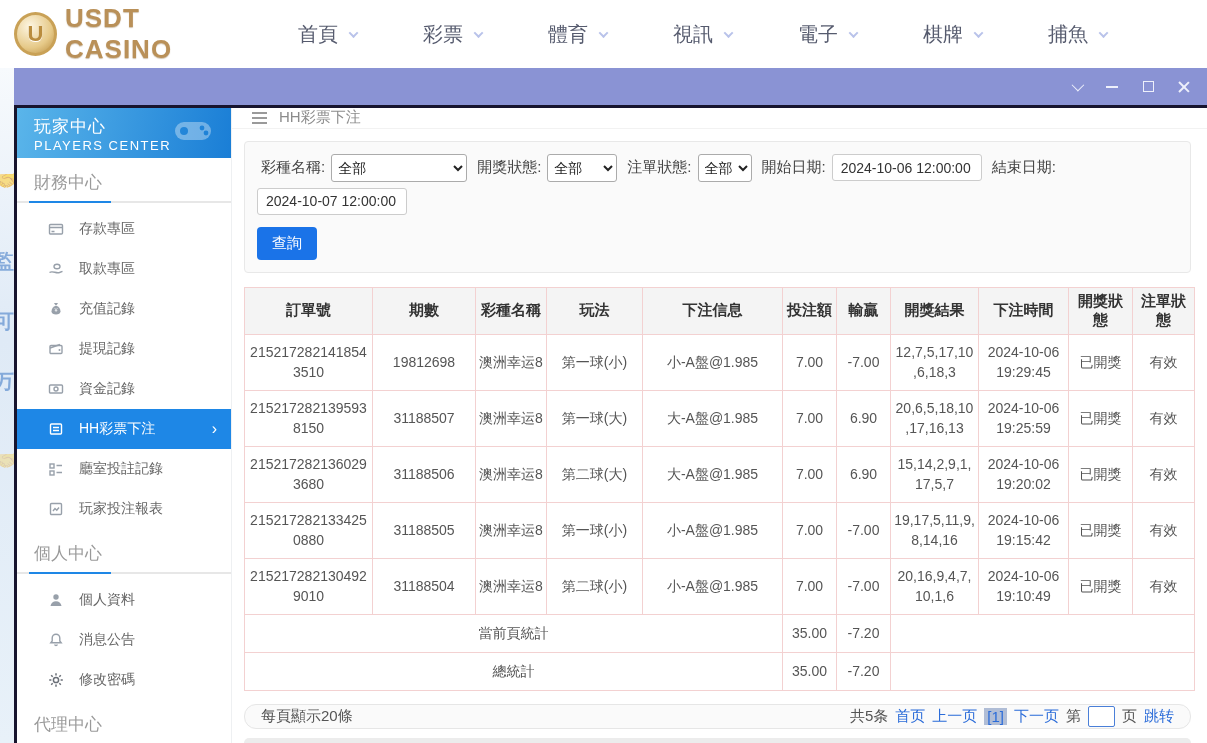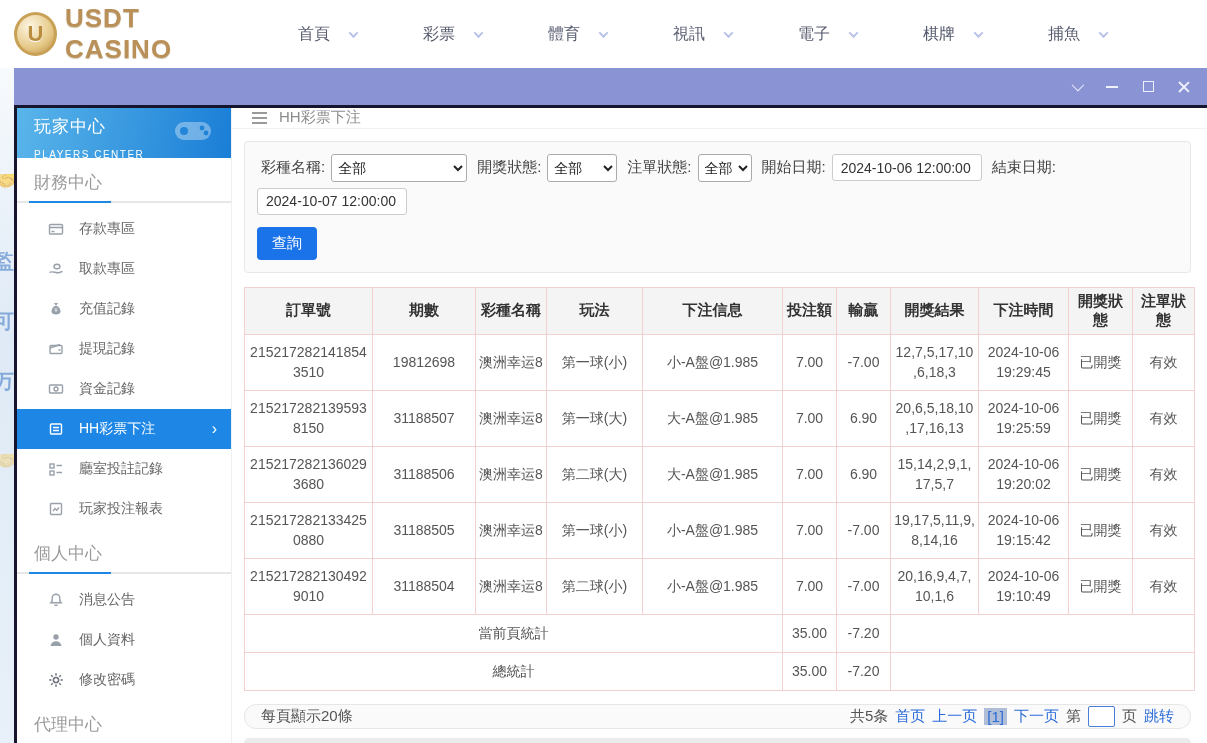--- a/index.html
+++ b/index.html
@@ -9,21 +9,21 @@
   
   .topnav { height:68px; background:#fff; display:flex; align-items:center; }
   .logo { display:flex; align-items:center; gap:8px; padding-left:14px; width:250px; }
   .coin { width:44px; height:44px; border-radius:50%;
     border:3px solid #c9a156; background:radial-gradient(circle at 35% 30%, #fdf6e3, #e6c988 60%, #b98c3e);
     display:flex; align-items:center; justify-content:center; position:relative; }
   .coin .u { font-size:22px; font-weight:bold; color:#b98c3e; text-shadow:0 1px 0 #fff; }
   .logo-text { font-size:26px; font-weight:bold; letter-spacing:1px; color:#b99058;
     text-shadow:0 1px 1px rgba(120,80,20,.35); }
   .nav-items { display:flex; align-items:center; gap:66px; padding-left:48px; }
-  .nav-item { display:flex; align-items:center; gap:20px; font-size:16px; color:#565b6e; cursor:pointer; }
+  .nav-item { display:flex; align-items:center; gap:12px; font-size:20px; color:#565b6e; cursor:pointer; }
   .chev { width:7px; height:7px; border-right:2px solid #b9c3ea; border-bottom:2px solid #b9c3ea;
     transform:rotate(45deg) translate(-1px,-1px); }
 
   
   .titlebar { position:absolute; left:14px; right:0; top:68px; height:37px; background:#8a93d4;
     display:flex; align-items:center; justify-content:flex-end; gap:14px; padding-right:12px; }
   .wc { width:22px; height:18px; display:flex; align-items:center; justify-content:center; cursor:pointer; }
   .wc-chev { width:9px; height:9px; border-right:1.6px solid #eef0fb; border-bottom:1.6px solid #eef0fb;
     transform:rotate(45deg) translateY(-2px); }
   .wc-min { width:12px; height:2px; background:#eef0fb; }
@@ -39,21 +39,21 @@
 
   
   .window { position:absolute; left:14px; right:0; top:105px; bottom:0; display:flex;
     border-left:3px solid #17142e; border-top:3px solid #17142e; background:#0369a1; }
 
   
   .sidebar { width:215px; background:#fff; border-right:1px solid #eef0f2; overflow:hidden; }
   .sb-head { height:50px; background:linear-gradient(100deg,#5ab5ea,#1a7ed6); color:#fff;
     padding:7px 0 0 17px; position:relative; }
   .sb-head .t { font-size:17px; letter-spacing:1px; }
-  .sb-head .s { font-size:10px; letter-spacing:1.5px; margin-top:11px; }
+  .sb-head .s { font-size:13px; letter-spacing:1.5px; margin-top:0; }
   .gamepad { position:absolute; right:16px; top:8px; opacity:.35; }
   .section-head { font-size:17px; color:#9a9a9a; padding:13px 0 7px 17px; }
   .section-line { height:2px; background:#e7e7e7; margin:0 0 6px 0; position:relative; }
   .section-line::before { content:""; position:absolute; left:12px; width:82px; height:2px; background:#1e87e6; }
   .sb-item { height:40px; display:flex; align-items:center; gap:15px; padding-left:31px; font-size:14px;
     color:#666; cursor:pointer; }
   .sb-item svg { flex:0 0 16px; }
   .sb-item.active { background:#1e87e6; color:#fff; padding-right:14px; }
   .sb-item.active .arrow { margin-left:auto; color:#fff; font-size:16px; }
 
@@ -233,32 +233,32 @@
         <rect x="2.5" y="2.5" width="11" height="11" rx="1"></rect>
           <path d="M5 10l2-2.5 1.8 1.8L11 6.5"></path>
         </svg>
       <span>玩家投注報表</span>
     </div>
 
     <div class="section-head">個人中心</div>
     <div class="section-line"></div>
 
     <div class="sb-item">
-      <svg width="16" height="16" viewBox="0 0 16 16" fill="none" stroke="#98a0aa" stroke-width="1.4">
-        <path d="M8 2.2a3.8 3.8 0 0 0-3.8 3.8v3L2.8 10.8h10.4L11.8 9V6A3.8 3.8 0 0 0 8 2.2z"></path>
-          <path d="M6.6 12.6a1.5 1.5 0 0 0 2.8 0"></path>
-        </svg>
-      <span>消息公告</span>
-    </div>
-    <div class="sb-item">
       <svg width="16" height="16" viewBox="0 0 16 16" fill="#98a0aa">
         <circle cx="8" cy="5" r="2.7"></circle>
           <path d="M2.5 14c.5-3.2 2.6-4.8 5.5-4.8s5 1.6 5.5 4.8z"></path>
         </svg>
       <span>個人資料</span>
+    </div>
+    <div class="sb-item">
+      <svg width="16" height="16" viewBox="0 0 16 16" fill="none" stroke="#98a0aa" stroke-width="1.4">
+        <path d="M8 2.2a3.8 3.8 0 0 0-3.8 3.8v3L2.8 10.8h10.4L11.8 9V6A3.8 3.8 0 0 0 8 2.2z"></path>
+          <path d="M6.6 12.6a1.5 1.5 0 0 0 2.8 0"></path>
+        </svg>
+      <span>消息公告</span>
     </div>
     <div class="sb-item">
       <svg width="16" height="16" viewBox="0 0 16 16" fill="none" stroke="#6b7078" stroke-width="1.5">
         <circle cx="8" cy="8" r="2.6"></circle>
           <path d="M8 1.2v2.2M8 12.6v2.2M1.2 8h2.2M12.6 8h2.2M3.2 3.2l1.5 1.5M11.3 11.3l1.5 1.5M12.8 3.2l-1.5 1.5M4.7 11.3l-1.5 1.5"></path>
         </svg>
       <span>修改密碼</span>
     </div>
 
     <div class="section-head">代理中心</div>

